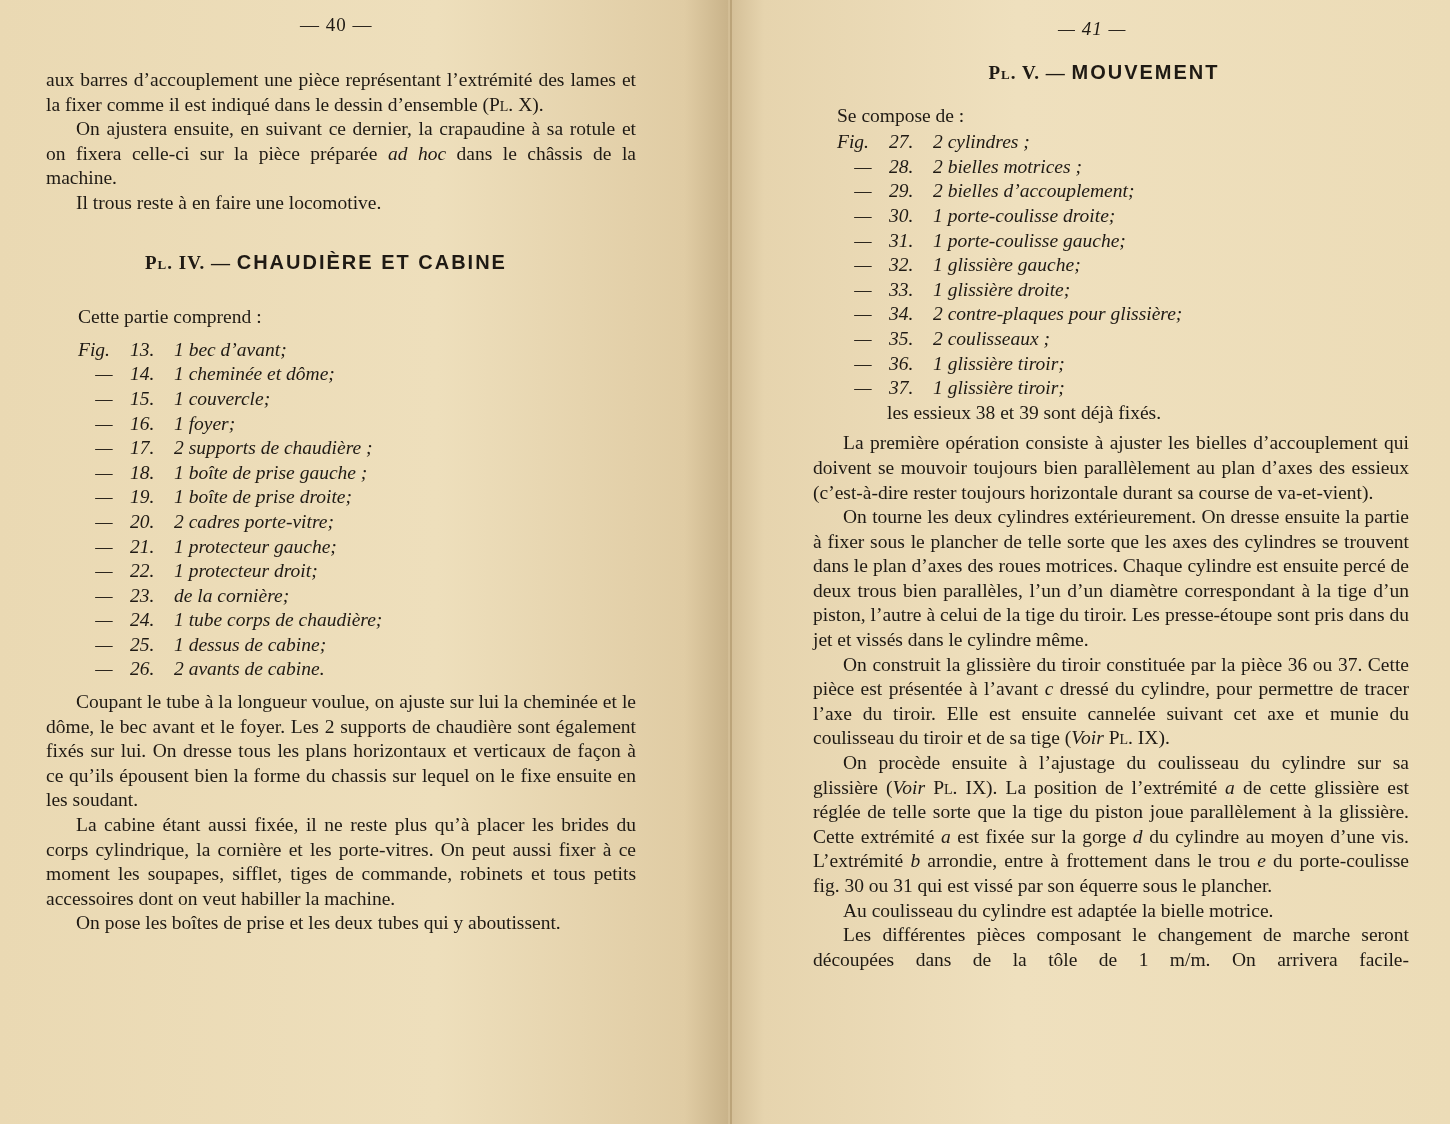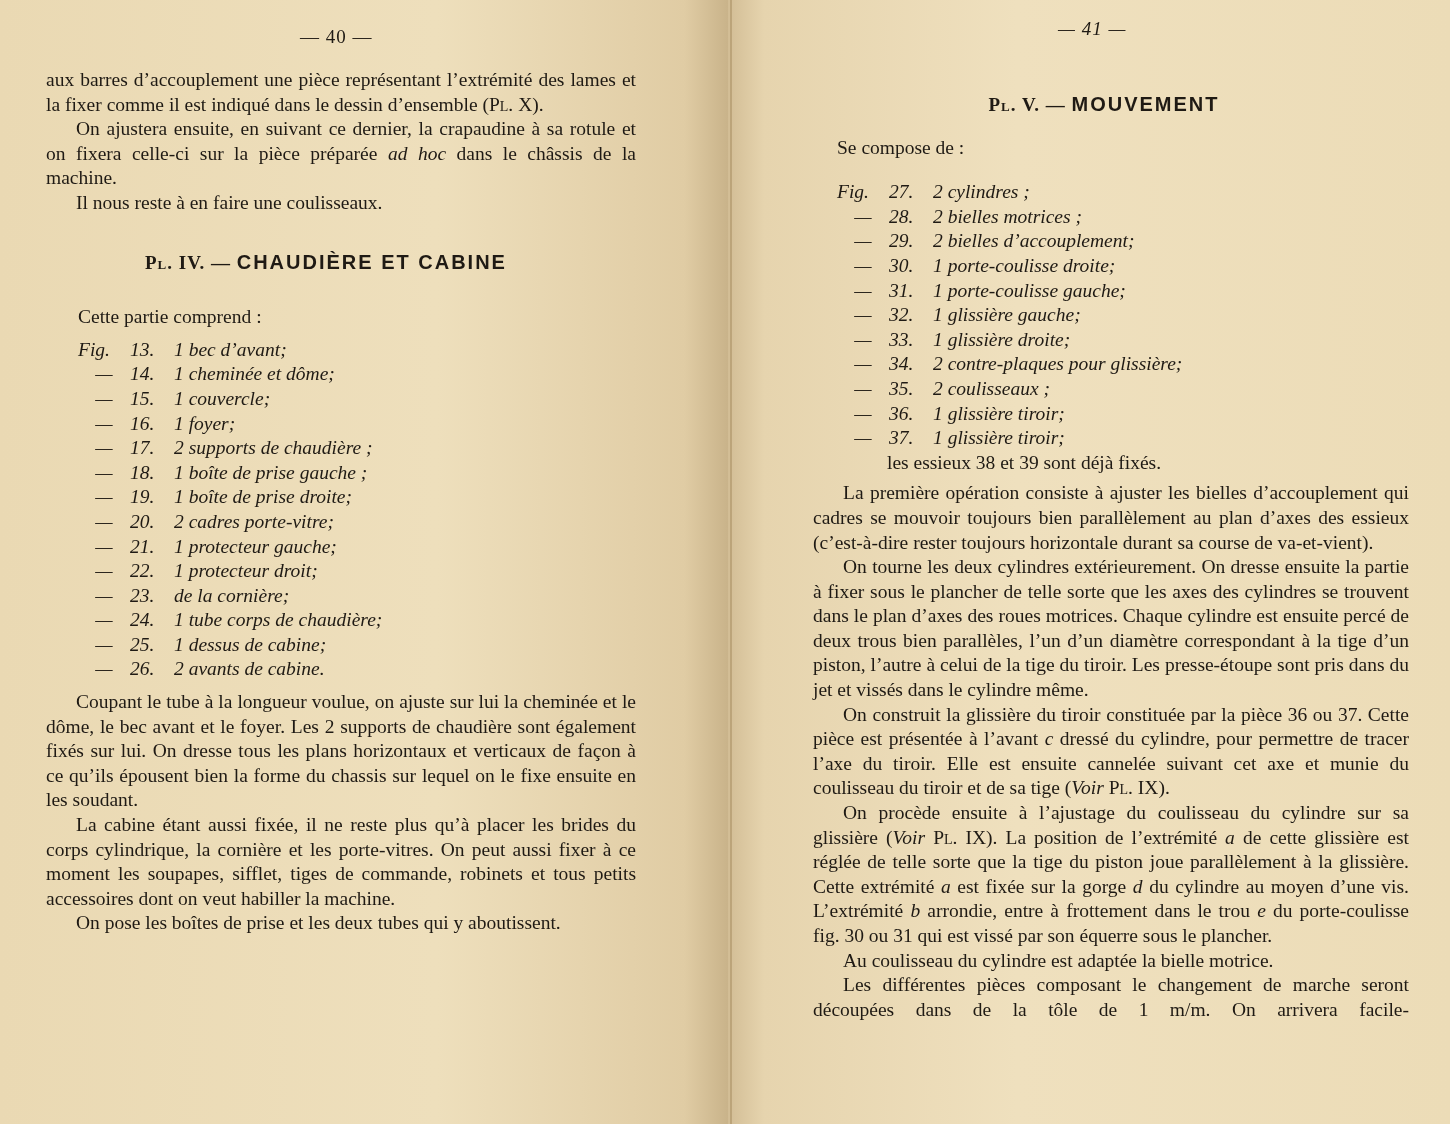--- a/index.html
+++ b/index.html
@@ -15,21 +15,21 @@
       position:relative; height:1124px;
       background:
         radial-gradient(ellipse at 50% 50%, rgba(255,250,235,0.35), rgba(0,0,0,0) 70%),
         #ecdcb7;
     }
     .page-left { width:728px; background:linear-gradient(to right, #ead9b3 0%, #eedfbc 60%, #e0cca4 94%, #c9b38a 100%); }
     .page-right { width:722px; background:linear-gradient(to right, #d2bd95 0%, #e6d4ae 5%, #efe0be 40%, #ecdcb7 100%); }
     .gutter-line { position:absolute; left:730px; top:0; width:2px; height:1124px; background:#a88e62; opacity:.55; }
 
     .pagenum {
-      position:absolute; top:26px; font-size:19px; letter-spacing:1px;
+      position:absolute; top:14px; font-size:19px; letter-spacing:1px;
       font-family:"Liberation Serif", serif;
     }
     .pl { left:300px; }
     .pr { left:1058px; top:18px;font-style:italic; }
 
     .col { position:absolute; font-family:"Liberation Serif", serif; font-size:19.5px; line-height:24.6px; }
     .col-left { left:46px; top:68px; width:590px; }
 
     .p { text-align:justify; text-align-last:left; margin:0; }
     .ind { text-indent:30px; }
@@ -51,21 +51,21 @@
 </head>
 <body>
 
 <div class="spread">
   <div class="page page-left">
     <div class="pagenum pl">— 40 —</div>
 
     <div class="col col-left">
       <p class="p"><span>aux barres d’accouplement une pièce représentant l’extrémité des lames et la fixer comme il est indiqué dans le dessin d’ensemble (</span><span class="sc2">Pl.</span><span> X).</span></p>
       <p class="p ind"><span>On ajustera ensuite, en suivant ce dernier, la crapaudine à sa rotule et on fixera celle-ci sur la pièce préparée </span><span class="it">ad hoc</span><span> dans le châssis de la machine.</span></p>
-      <p class="p ind">Il nous reste à en faire une coulisseaux.</p>
+      <p class="p ind">Il trous reste à en faire une locomotive.</p>
 
       <h2 class="heading" style="margin-top:34px;margin-bottom:30px;margin-left:-30px">
         <span class="sc">Pl. IV. — </span><span class="title">CHAUDIÈRE ET CABINE</span>
       </h2>
 
       <p class="intro" style="padding-left:32px;margin-bottom:8px">Cette partie comprend :</p>
 
       <ul class="figlist" id="left-list" style="padding-left:32px">
           <li>
             <span class="lead">Fig.</span>
@@ -142,25 +142,25 @@
       <div style="height:8px"></div>
       <p class="p ind">Coupant le tube à la longueur voulue, on ajuste sur lui la cheminée et le dôme, le bec avant et le foyer. Les 2 supports de chaudière sont également fixés sur lui. On dresse tous les plans horizontaux et verticaux de façon à ce qu’ils épousent bien la forme du chassis sur lequel on le fixe ensuite en les soudant.</p>
       <p class="p ind">La cabine étant aussi fixée, il ne reste plus qu’à placer les brides du corps cylindrique, la cornière et les porte-vitres. On peut aussi fixer à ce moment les soupapes, sifflet, tiges de commande, robinets et tous petits accessoires dont on veut habiller la machine.</p>
       <p class="p ind">On pose les boîtes de prise et les deux tubes qui y aboutissent.</p>
     </div>
   </div>
 
   <div class="page page-right">
     <div class="pagenum pr" style="left:330px">— 41 —</div>
 
-    <div class="col" style="left:85px;top:92px;width:596px">
+    <div class="col" style="left:85px;top:60px;width:596px">
       <h2 class="heading" style="margin-bottom:18px;margin-left:-14px">
         <span class="sc">Pl. V. — </span><span class="title">MOUVEMENT</span>
       </h2>
-      <p class="intro" style="padding-left:24px;margin-bottom:20px">Se compose de :</p>
+      <p class="intro" style="padding-left:24px;margin-bottom:2px">Se compose de :</p>
       <ul class="figlist" id="right-list" style="padding-left:24px">
           <li>
             <span class="lead">Fig.</span>
             <span class="num">27.</span>
             <span>2 cylindres ;</span>
           </li>
           <li>
             <span class="dash">—</span>
             <span class="num">28.</span>
             <span>2 bielles motrices ;</span>
@@ -207,21 +207,21 @@
           </li>
           <li>
             <span class="dash">—</span>
             <span class="num">37.</span>
             <span>1 glissière tiroir;</span>
           </li>
         </ul>
       <p class="intro note">les essieux 38 et 39 sont déjà fixés.</p>
 
       <div style="height:6px"></div>
-      <p class="p ind">La première opération consiste à ajuster les bielles d’accouplement qui cadres se mouvoir toujours bien parallèlement au plan d’axes des essieux (c’est-à-dire rester toujours horizontale durant sa course de va-et-vient).</p>
+      <p class="p ind">La première opération consiste à ajuster les bielles d’accouplement qui doivent se mouvoir toujours bien parallèlement au plan d’axes des essieux (c’est-à-dire rester toujours horizontale durant sa course de va-et-vient).</p>
       <p class="p ind">On tourne les deux cylindres extérieurement. On dresse ensuite la partie à fixer sous le plancher de telle sorte que les axes des cylindres se trouvent dans le plan d’axes des roues motrices. Chaque cylindre est ensuite percé de deux trous bien parallèles, l’un d’un diamètre correspondant à la tige d’un piston, l’autre à celui de la tige du tiroir. Les presse-étoupe sont pris dans du jet et vissés dans le cylindre même.</p>
       <p class="p ind"><span>On construit la glissière du tiroir constituée par la pièce 36 ou 37. Cette pièce est présentée à l’avant </span><span class="it">c</span><span> dressé du cylindre, pour permettre de tracer l’axe du tiroir. Elle est ensuite cannelée suivant cet axe et munie du coulisseau du tiroir et de sa tige (</span><span class="it">Voir</span><span class="sc2"> Pl.</span><span> IX).</span></p>
       <p class="p ind"><span>On procède ensuite à l’ajustage du coulisseau du cylindre sur sa glissière (</span><span class="it">Voir</span><span class="sc2"> Pl.</span><span> IX). La position de l’extrémité </span><span class="it">a</span><span> de cette glissière est réglée de telle sorte que la tige du piston joue parallèlement à la glissière. Cette extrémité </span><span class="it">a</span><span> est fixée sur la gorge </span><span class="it">d</span><span> du cylindre au moyen d’une vis. L’extrémité </span><span class="it">b</span><span> arrondie, entre à frottement dans le trou </span><span class="it">e</span><span> du porte-coulisse fig. 30 ou 31 qui est vissé par son équerre sous le plancher.</span></p>
       <p class="p ind">Au coulisseau du cylindre est adaptée la bielle motrice.</p>
       <p class="p ind" style="text-align-last:justify">Les différentes pièces composant le changement de marche seront découpées dans de la tôle de 1 m/m. On arrivera facile-</p>
     </div>
   </div>
   <div class="gutter-line"></div>
 </div>
 

